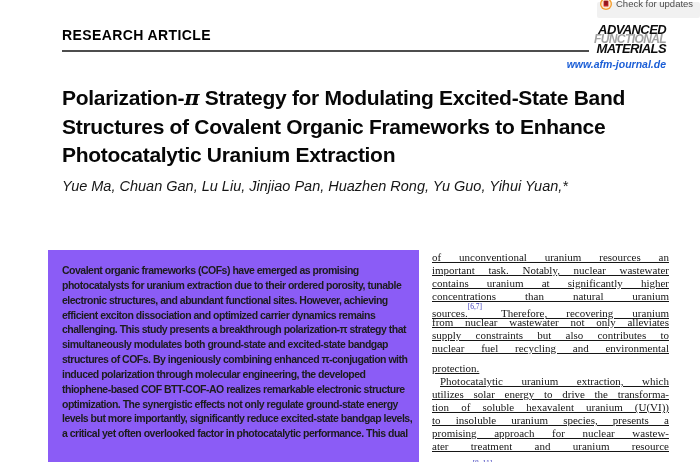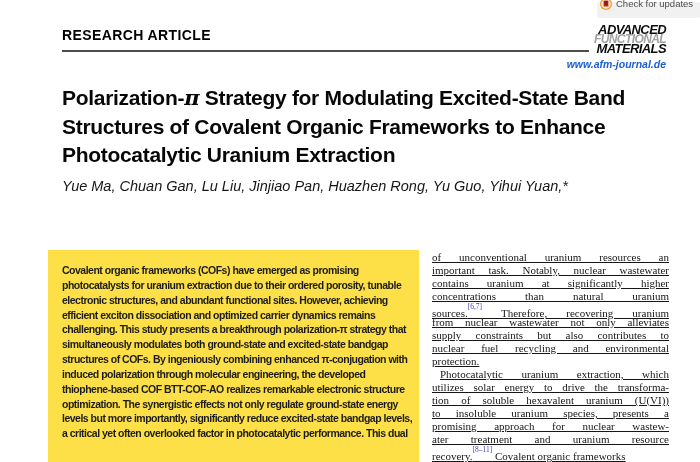--- a/index.html
+++ b/index.html
@@ -29,31 +29,31 @@
   
   .title { position:absolute; left:62px; top:84px; color:#070707; }
   .tline { font-size:21px; font-weight:bold; line-height:28.5px; letter-spacing:-.3px; white-space:nowrap; }
   .pi { font-style:italic; font-family:"DejaVu Serif", serif; font-weight:bold; }
   .authors { position:absolute; left:62px; top:176px; font-style:italic; font-size:14.5px;
              line-height:21.5px; color:#161616; }
   .authors div { white-space:nowrap; }
 
   
   .abs-box { position:absolute; left:48px; top:250px; width:371px; height:212px;
-             background:#fde047; }
+             background:#8b5cf6; }
   .abs-text { padding:13px 6px 0 14px; }
   .aline { font-size:10.5px; font-weight:bold; letter-spacing:-.5px; line-height:14.85px;
            color:#1c1c1c; white-space:nowrap; }
 
   
   .col2 { position:absolute; left:432px; top:251px; width:237px;
           font-family:"Liberation Serif", serif; font-size:11px; color:#161616; }
   .jline { line-height:13px; height:13px; text-align:justify; text-align-last:justify;
            overflow:visible; white-space:nowrap;text-decoration:underline; }
-  .jline.lastline { text-align-last:left; }
+  .jline.lastline { text-align-last:left;margin-top:7px; }
   .jline.indent { text-indent:8px; }
   sup.cite { color:#3d3dbb; font-size:7.5px; position:relative; top:-3.5px; cursor:pointer; }
 </style>
 </head>
 <body>
 
 <div class="page">
 
   <div class="badge">
     <span class="cm">

